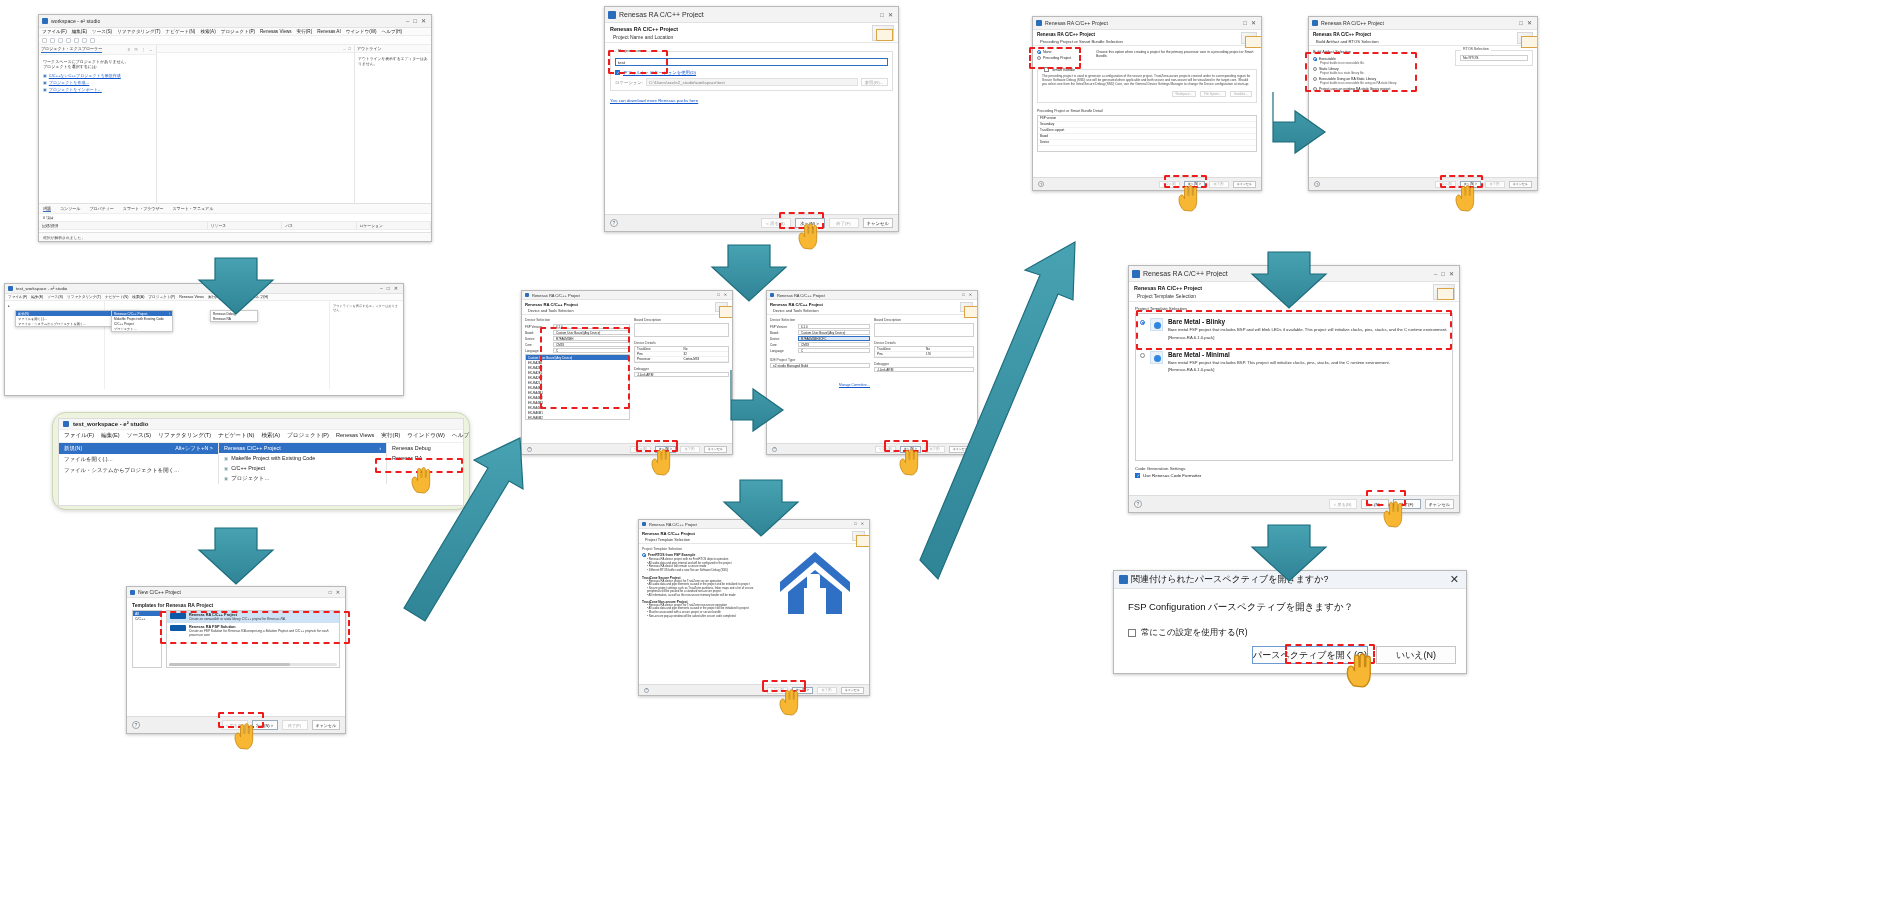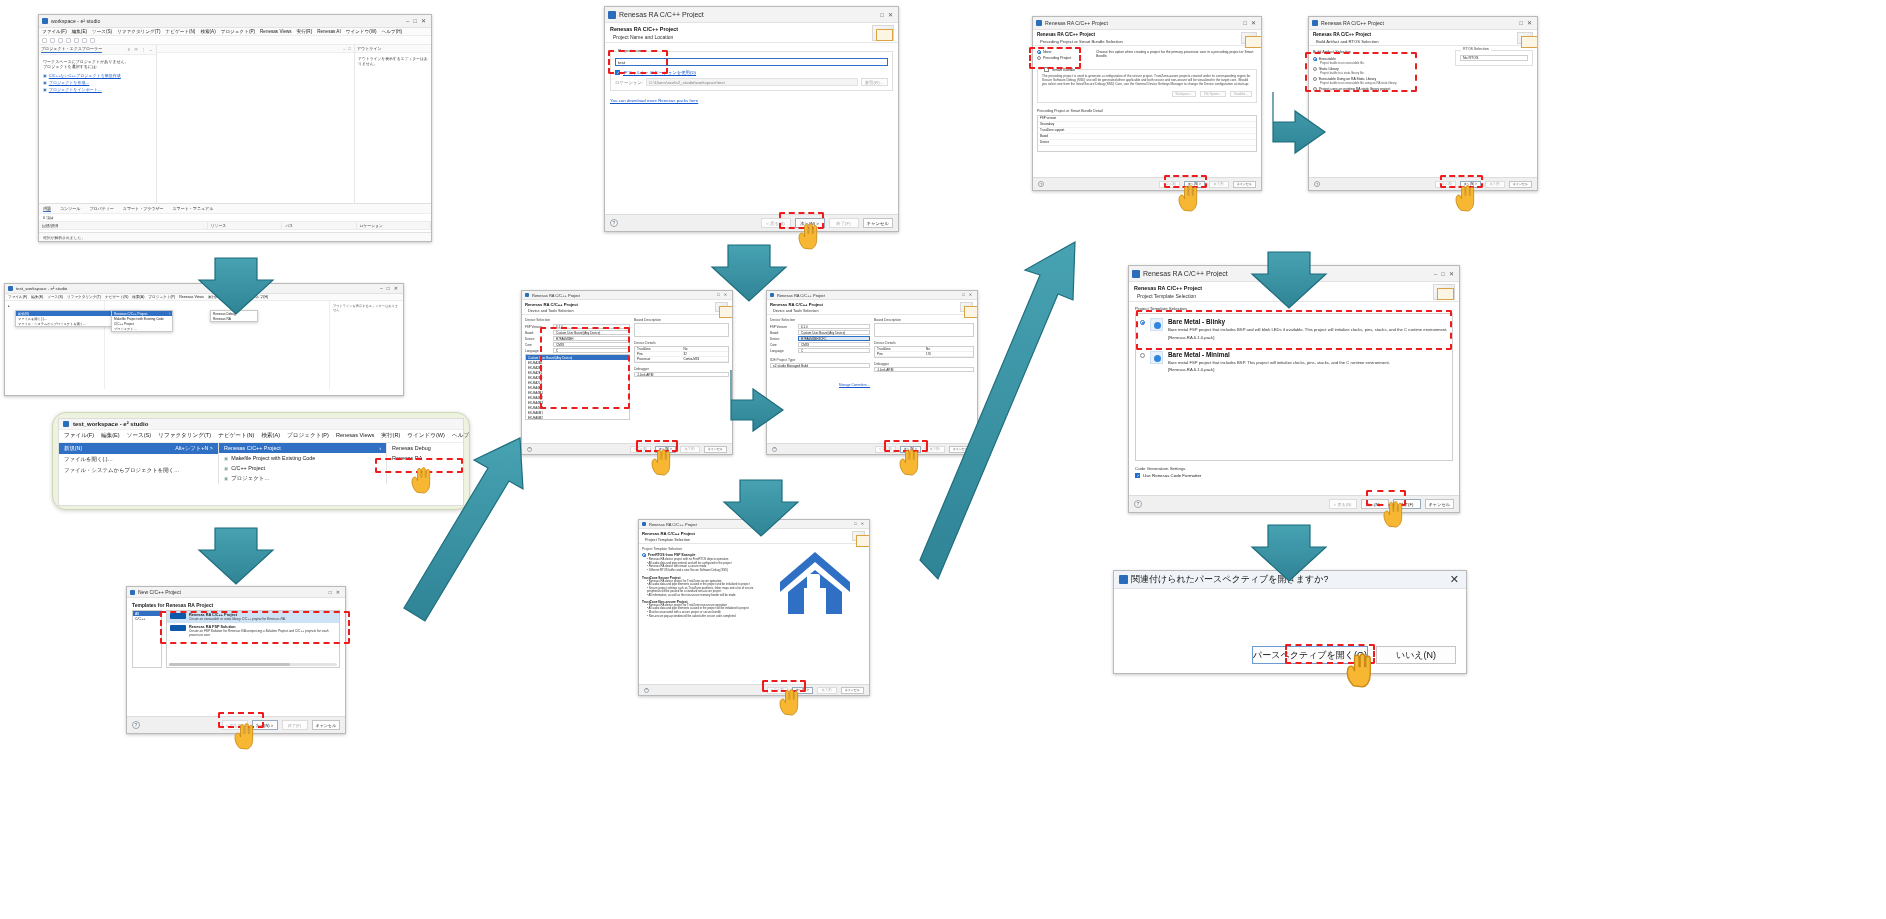--- a/index.html
+++ b/index.html
@@ -932,20 +932,27 @@
   </svg>
 
   <div class="win" style="left:1113px; top:570px; width:354px; height:104px;">
     <div class="win-title" style="height:18px;font-size:9px;background:#f0f4f8;">
       <span class="tb-ico big" style="width:9px;height:9px;margin-left:2px;"></span>
       <span class="ttl" style="font-size:9px;color:#111;">関連付けられたパースペクティブを開きますか?</span>
       <span class="win-ctrls" style="font-size:11px;color:#333;padding-right:4px;">
         <span>✕</span>
       </span>
     </div>
+    <div style="padding:12px 14px 0;">
+      <div style="font-size:9.5px;color:#111;">FSP Configuration パースペクティブを開きますか？</div>
+      <div style="display:flex;align-items:center;gap:5px;margin-top:13px;">
+        <span style="width:8px;height:8px;border:1px solid #7a7a7a;background:#fff;display:inline-block;"></span>
+        <span style="font-size:8.5px;color:#111;">常にこの設定を使用する(R)</span>
+      </div>
+    </div>
     <div style="position:absolute;right:10px;bottom:9px;display:flex;gap:8px;" id="btns-perspective">
         <div style="min-width:88px;height:18px;display:flex;align-items:center;justify-content:center;font-size:9px;border:1px solid #6b9bd2;background:#fdfdfd;color:#111;">パースペクティブを開く(O)</div>
         <div style="min-width:80px;height:18px;display:flex;align-items:center;justify-content:center;font-size:9px;border:1px solid #c4c4c4;background:#fdfdfd;color:#111;">いいえ(N)</div>
       </div>
   </div>
   <div class="hl" style="left:1285px; top:644px; width:90px; height:20px;"></div>
   <svg class="cursor" style="left:1342px;top:652px;width:34px;height:36px;" viewBox="0 0 30 32">
     <path d="M10 30 C5 25 4 19 5 15 C6 12 9 12 10 14 L11 17 L11 5 C11 2 15 2 15 5 L15 13 L16 13 L16 4 C16 1 20 1 20 4 L20 13 L21 13 L21 6 C21 3 25 3 25 6 L25 20 C25 27 21 31 18 31 z" fill="#f7b733" stroke="#c98a15" stroke-width="1.2"></path>
   </svg>
 

